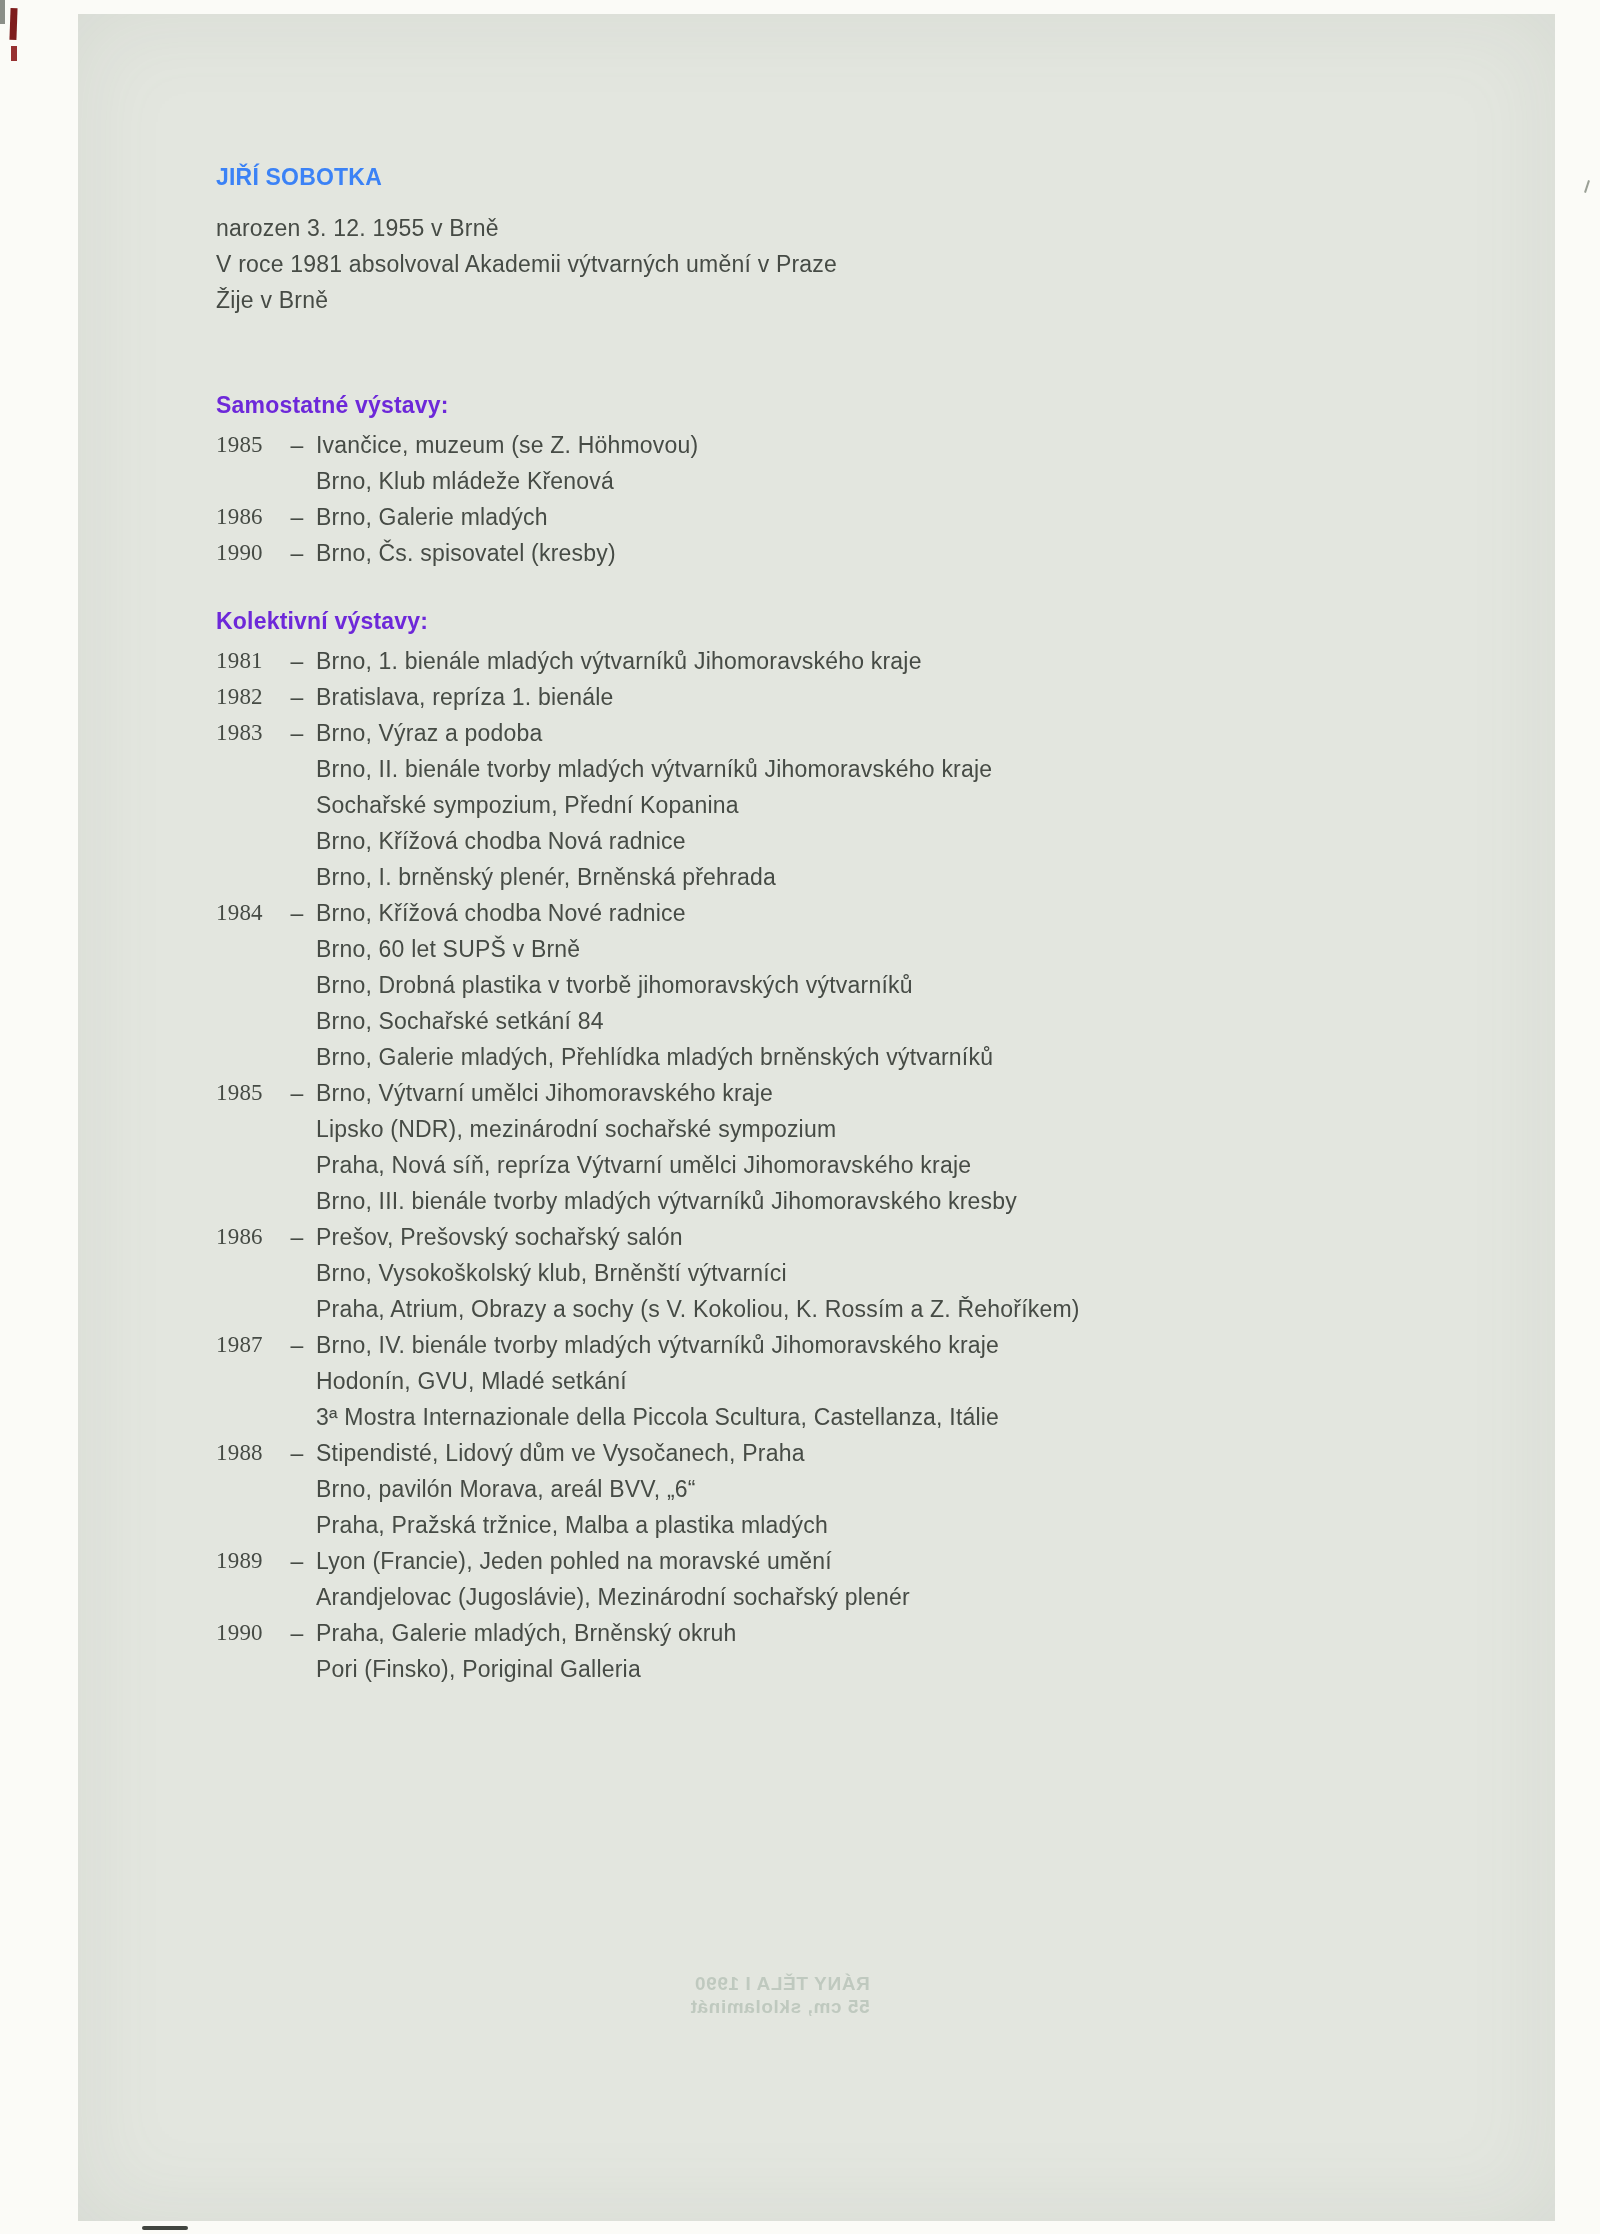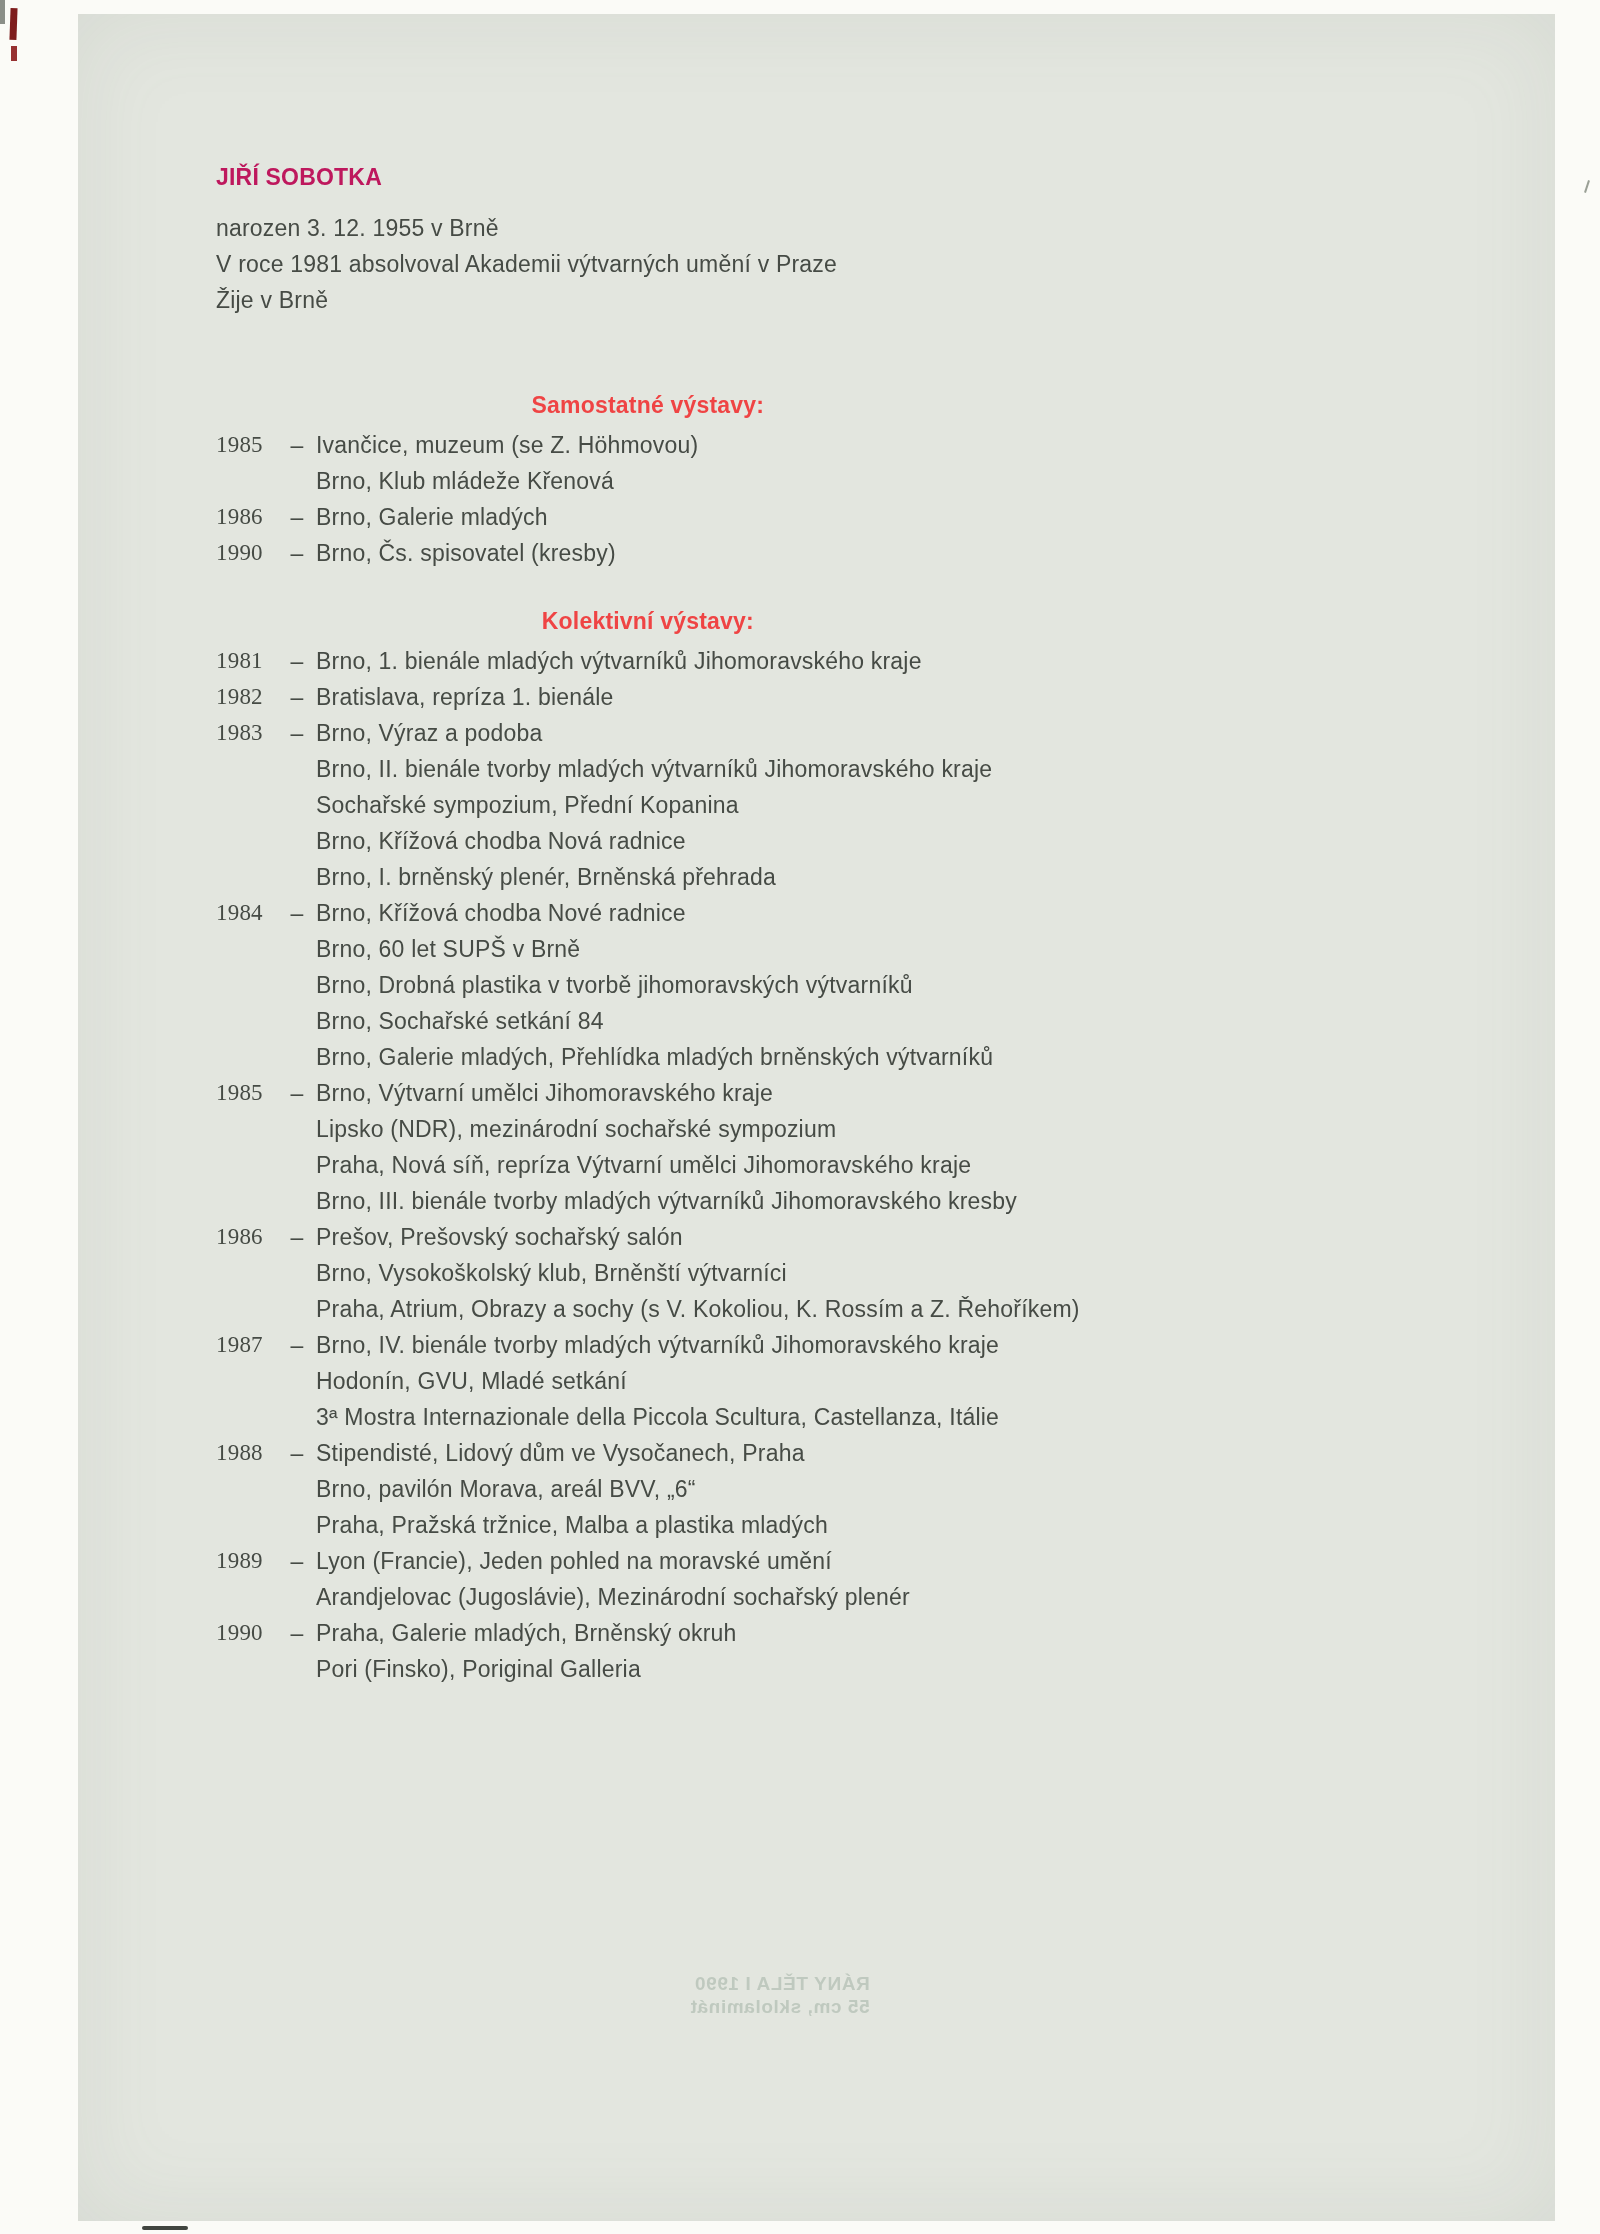--- a/index.html
+++ b/index.html
@@ -21,28 +21,27 @@
     position:absolute;
     left:216px; top:159px;
     color:#464b45;
     font-size:23px;
     line-height:36px;
     letter-spacing:0.2px;
     white-space:nowrap;
   }
   .title {
     font-weight:bold;
-    color:#be185d;
+    color:#3b82f6;
     margin-bottom:15px;
   }
   .section-heading {
     font-weight:bold;
-    color:#ef4444;
+    color:#6d28d9;
     margin-bottom:4px;
-    text-align:center;
   }
   .section-solo { margin-top:69px; }
   .section-group { margin-top:32px; }
   .entry { display:flex; }
   .entry .year { flex:0 0 62px; width:62px;font-family:Liberation Serif, serif; }
   .entry .dash { flex:0 0 38px; width:38px; text-align:center; }
   .entry .lines { flex:0 0 auto; }
 
   
   .mark-corner { position:absolute; left:0; top:0; width:5px; height:24px; background:#8b8f88; }

